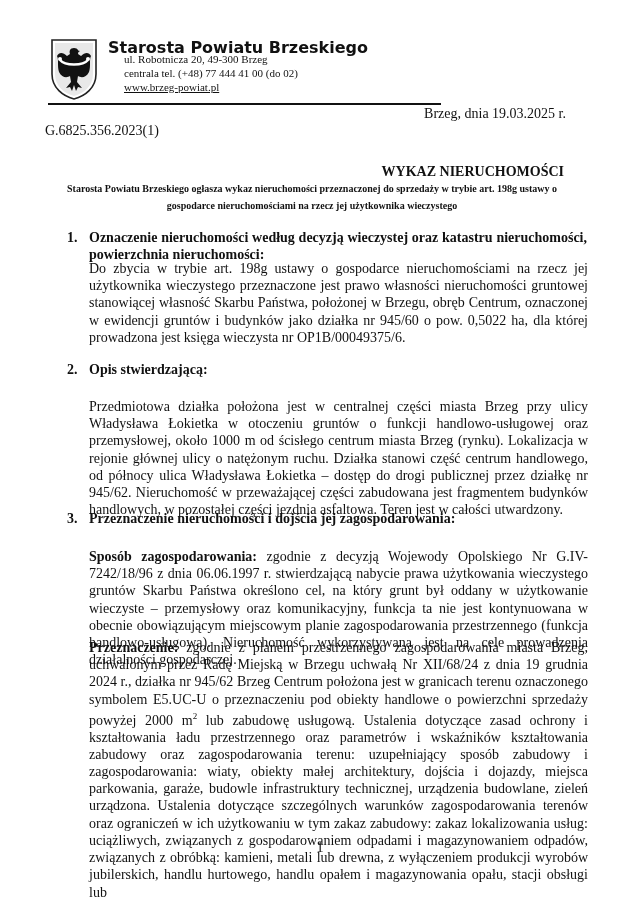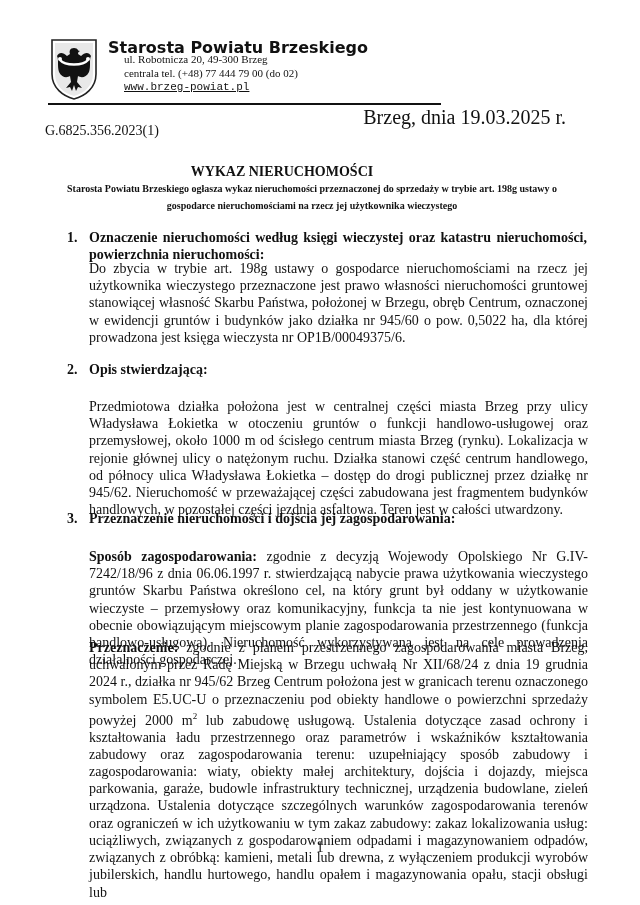--- a/index.html
+++ b/index.html
@@ -2,25 +2,25 @@
 <html><head>
 <meta charset="utf-8">
 <style>
   html, body { margin:0; padding:0; background:#ffffff; }
   body { width:640px; height:905px; position:relative; overflow:hidden;
          font-family:"Liberation Serif", serif; color:#111; }
   .abs { position:absolute; }
   .logo { left:49px; top:38px; width:50px; height:62px; }
   .hdr-title { left:108px; top:38px; font-family:"DejaVu Sans", sans-serif; font-weight:bold; font-size:16px; letter-spacing:0; }
   .hdr-line { left:124px; font-size:11px; line-height:13px; }
-  .hdr-url { text-decoration:underline;font-family:Liberation Mono, monospace; }
+  .hdr-url { text-decoration:underline; }
   .rule { left:48px; top:103px; width:393px; height:2px; background:#111; }
-  .date { right:74px; top:106px; font-size:20px; }
+  .date { right:74px; top:106px; font-size:14px; }
   .ref { left:45px; top:123px; font-size:14px; }
-  .title { left:0; width:564px; top:164px; text-align:center; font-weight:bold; font-size:14px; }
+  .title { left:0; width:564px; top:164px; text-align:right; font-weight:bold; font-size:14px; }
   .subtitle { left:46px; width:532px; top:180px; text-align:center; font-weight:bold; font-size:10px; line-height:17px; }
   .sec-head { left:67px; width:520px; font-weight:bold; font-size:14px; line-height:17px; text-align:justify; }
   .sec-head .num { position:absolute; left:0; }
   .sec-head .txt { display:block; margin-left:22px; }
   .para { left:89px; width:499px; font-size:14px; line-height:17.2px; text-align:justify; }
   .para b { font-weight:bold; }
   .pageno { left:0; width:640px; top:840px; text-align:center; font-size:14px; }
 </style>
 </head>
 <body>
@@ -32,33 +32,33 @@
 
     <path d="M25 10 C21 10 20 13 21 16 L18 18 C14 14 10 14 8 18 C10 22 8 28 10 34 C13 40 18 40 21 38 L22 44 L17 50 L21 49 L23 53 L25 47 L27 53 L29 49 L33 50 L28 44 L29 38 C32 40 37 40 40 34 C42 28 40 22 42 18 C40 14 36 14 32 18 L29 16 C30 13 29 10 25 10 Z" fill="#111"></path>
     <path d="M11 22 C16 28 34 28 39 22" fill="none" stroke="#fff" stroke-width="2.4"></path>
     <circle cx="11" cy="21" r="2" fill="#fff"></circle>
     <circle cx="39" cy="21" r="2" fill="#fff"></circle>
     <path d="M27 12 L31 13 L28 15 Z" fill="#111"></path>
   </svg>
 </div>
 <div class="abs hdr-title">Starosta Powiatu Brzeskiego</div>
 <div class="abs hdr-line" style="top:53px">ul. Robotnicza 20, 49-300 Brzeg</div>
-<div class="abs hdr-line" style="top:67px">centrala tel. (+48) 77 444 79 00 (do 02)</div>
+<div class="abs hdr-line" style="top:67px">centrala tel. (+48) 77 444 41 00 (do 02)</div>
 <div class="abs hdr-line hdr-url" style="top:81px">www.brzeg-powiat.pl</div>
 <div class="abs rule"></div>
 
 <div class="abs date">Brzeg, dnia 19.03.2025 r.</div>
 <div class="abs ref">G.6825.356.2023(1)</div>
 
 <div class="abs title">WYKAZ NIERUCHOMOŚCI</div>
 <div class="abs subtitle">Starosta Powiatu Brzeskiego ogłasza wykaz nieruchomości przeznaczonej do sprzedaży w trybie art. 198g ustawy o gospodarce nieruchomościami na rzecz jej użytkownika wieczystego</div>
 
 <div class="abs sec-head" style="top:229px">
   <span class="num">1.</span>
-  <span class="txt">Oznaczenie nieruchomości według księgi wieczystej oraz katastru nieruchomości, powierzchnia nieruchomości:</span>
+  <span class="txt">Oznaczenie nieruchomości według decyzją wieczystej oraz katastru nieruchomości, powierzchnia nieruchomości:</span>
 </div>
 <div class="abs para" style="top:260px">
   <span>Do zbycia w trybie art. 198g ustawy o gospodarce nieruchomościami na rzecz jej użytkownika wieczystego przeznaczone jest prawo własności nieruchomości gruntowej stanowiącej własność Skarbu Państwa, położonej w Brzegu, obręb Centrum, oznaczonej w ewidencji gruntów i budynków jako działka nr 945/60 o pow. 0,5022 ha, dla której prowadzona jest księga wieczysta nr OP1B/00049375/6.</span>
 </div>
 
 <div class="abs sec-head" style="top:361px">
   <span class="num">2.</span>
   <span class="txt">Opis stwierdzającą:</span>
 </div>
 <div class="abs para" style="top:398px">

